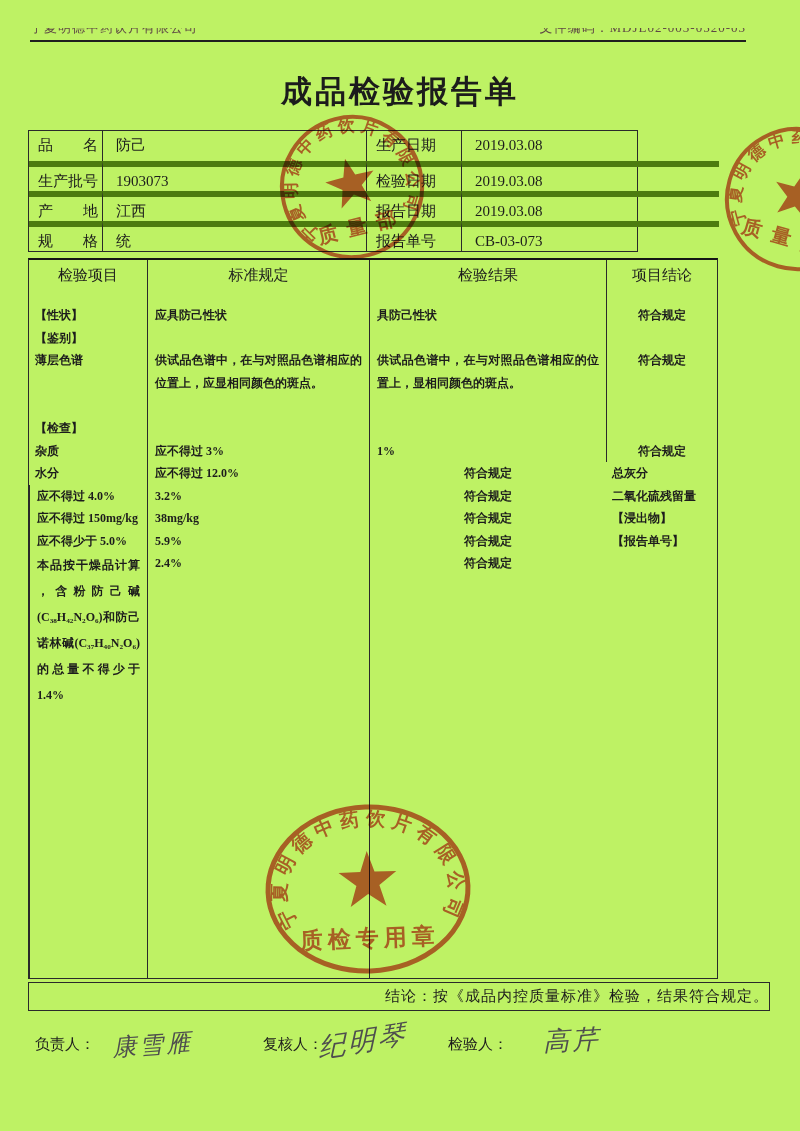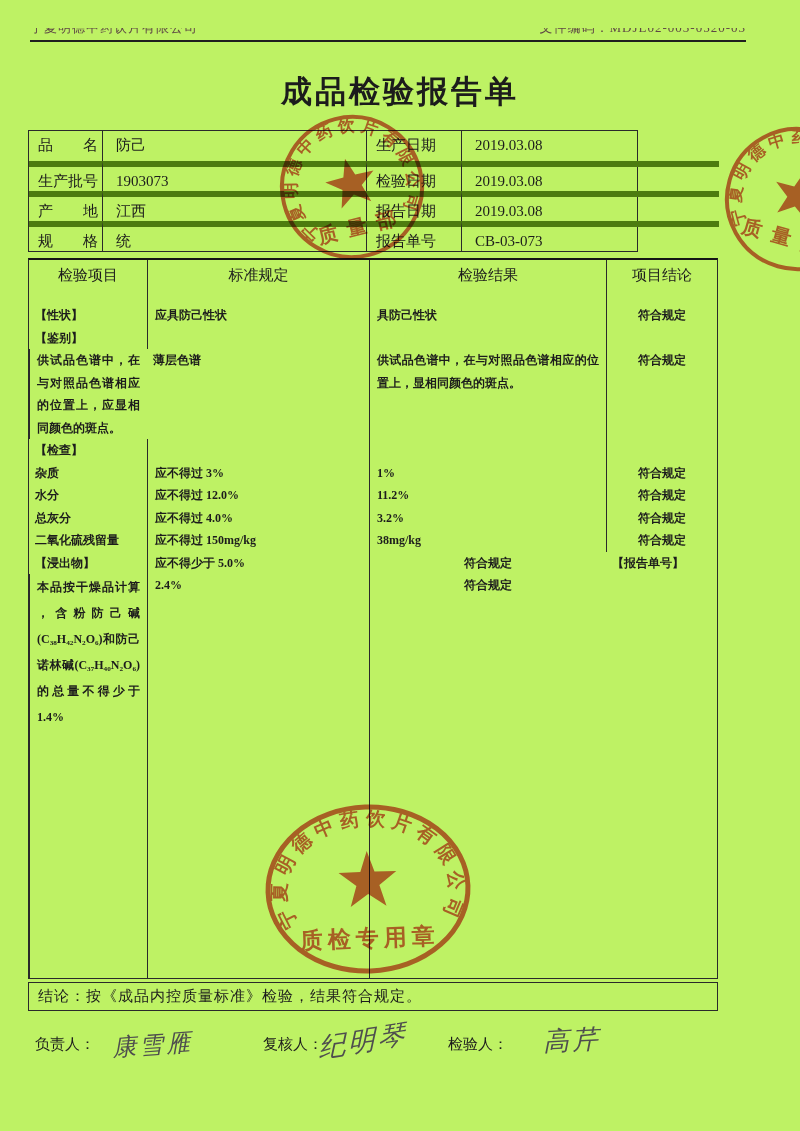--- a/index.html
+++ b/index.html
@@ -34,21 +34,21 @@
   .vb { border-left:1px solid #2a2a2a; }
   .bc { font-size:12px; line-height:22.5px; padding:0 7px;font-weight:bold; }
   .bc1 { padding-left:6px; white-space:nowrap; }
   .bc2 { text-align:justify; }
   .bc4 { text-align:center; white-space:nowrap; }
   .r0 { padding-top:13px; }
   .mh3 { min-height:68px; }
   .formula { line-height:26px; }
 
   
-  .conclusion-box { margin-left:28px; margin-top:3px; width:690px; border:1px solid #2a2a2a; height:29px; line-height:27px; font-size:15px; padding-left:9px; letter-spacing:1px; }
+  .conclusion-box { margin-left:28px; margin-top:3px; width:742px; border:1px solid #2a2a2a; height:29px; line-height:27px; font-size:15px; padding-left:9px; letter-spacing:1px;text-align:right; }
 
   
   .sign-row { position:relative; margin-top:10px; height:62px; }
   .sig-label { position:absolute; font-size:15px; top:14px; }
   .hand { position:absolute; font-size:24px; color:#4e4e4e; font-style:italic; letter-spacing:3px; white-space:nowrap; }
   .lbl-owner { left:35px; }
   .hand-owner { left:112px; top:8px; transform:rotate(-4deg); }
   .lbl-reviewer { left:263px; }
   .hand-reviewer { left:318px; top:2px; transform:rotate(-9deg) skewX(-8deg); font-size:27px; }
   .lbl-inspector { left:448px; }
@@ -111,52 +111,52 @@
       <div class="bc bc1 r0">【性状】</div>
       <div class="bc bc2 vb r0">应具防己性状</div>
       <div class="bc vb r0">具防己性状</div>
       <div class="bc bc4 vb r0">符合规定</div>
 
       <div class="bc bc1">【鉴别】</div>
       <div class="bc bc2 vb"></div>
       <div class="bc vb"></div>
       <div class="bc bc4 vb"></div>
 
+      <div class="bc bc1 mh3">薄层色谱</div>
       <div class="bc bc2 vb mh3">供试品色谱中，在与对照品色谱相应的位置上，应显相同颜色的斑点。</div>
-      <div class="bc bc1 mh3">薄层色谱</div>
       <div class="bc bc2 vb mh3">供试品色谱中，在与对照品色谱相应的位置上，显相同颜色的斑点。</div>
       <div class="bc bc4 vb mh3">符合规定</div>
 
       <div class="bc bc1">【检查】</div>
       <div class="bc bc2 vb"></div>
       <div class="bc vb"></div>
       <div class="bc bc4 vb"></div>
 
       <div class="bc bc1">杂质</div>
       <div class="bc bc2 vb">应不得过 3%</div>
       <div class="bc vb">1%</div>
       <div class="bc bc4 vb">符合规定</div>
 
       <div class="bc bc1">水分</div>
       <div class="bc bc2 vb">应不得过 12.0%</div>
-      <div class="bc vb">11.2%</div>
       <div class="bc bc4 vb">符合规定</div>
 
       <div class="bc bc1">总灰分</div>
       <div class="bc bc2 vb">应不得过 4.0%</div>
       <div class="bc vb">3.2%</div>
       <div class="bc bc4 vb">符合规定</div>
 
       <div class="bc bc1">二氧化硫残留量</div>
       <div class="bc bc2 vb">应不得过 150mg/kg</div>
       <div class="bc vb">38mg/kg</div>
       <div class="bc bc4 vb">符合规定</div>
 
       <div class="bc bc1">【浸出物】</div>
       <div class="bc bc2 vb">应不得少于 5.0%</div>
+      <div class="bc vb">5.9%</div>
       <div class="bc bc4 vb">符合规定</div>
 
       <div class="bc bc1">【报告单号】</div>
       <div class="bc bc2 vb formula">本品按干燥品计算 ，含粉防己碱(C₃₈H₄₂N₂O₆)和防己诺林碱(C₃₇H₄₀N₂O₆)的总量不得少于 1.4%</div>
       <div class="bc vb">2.4%</div>
       <div class="bc bc4 vb">符合规定</div>
 
       <div></div>
       <div class="vb"></div>
       <div class="vb"></div>

